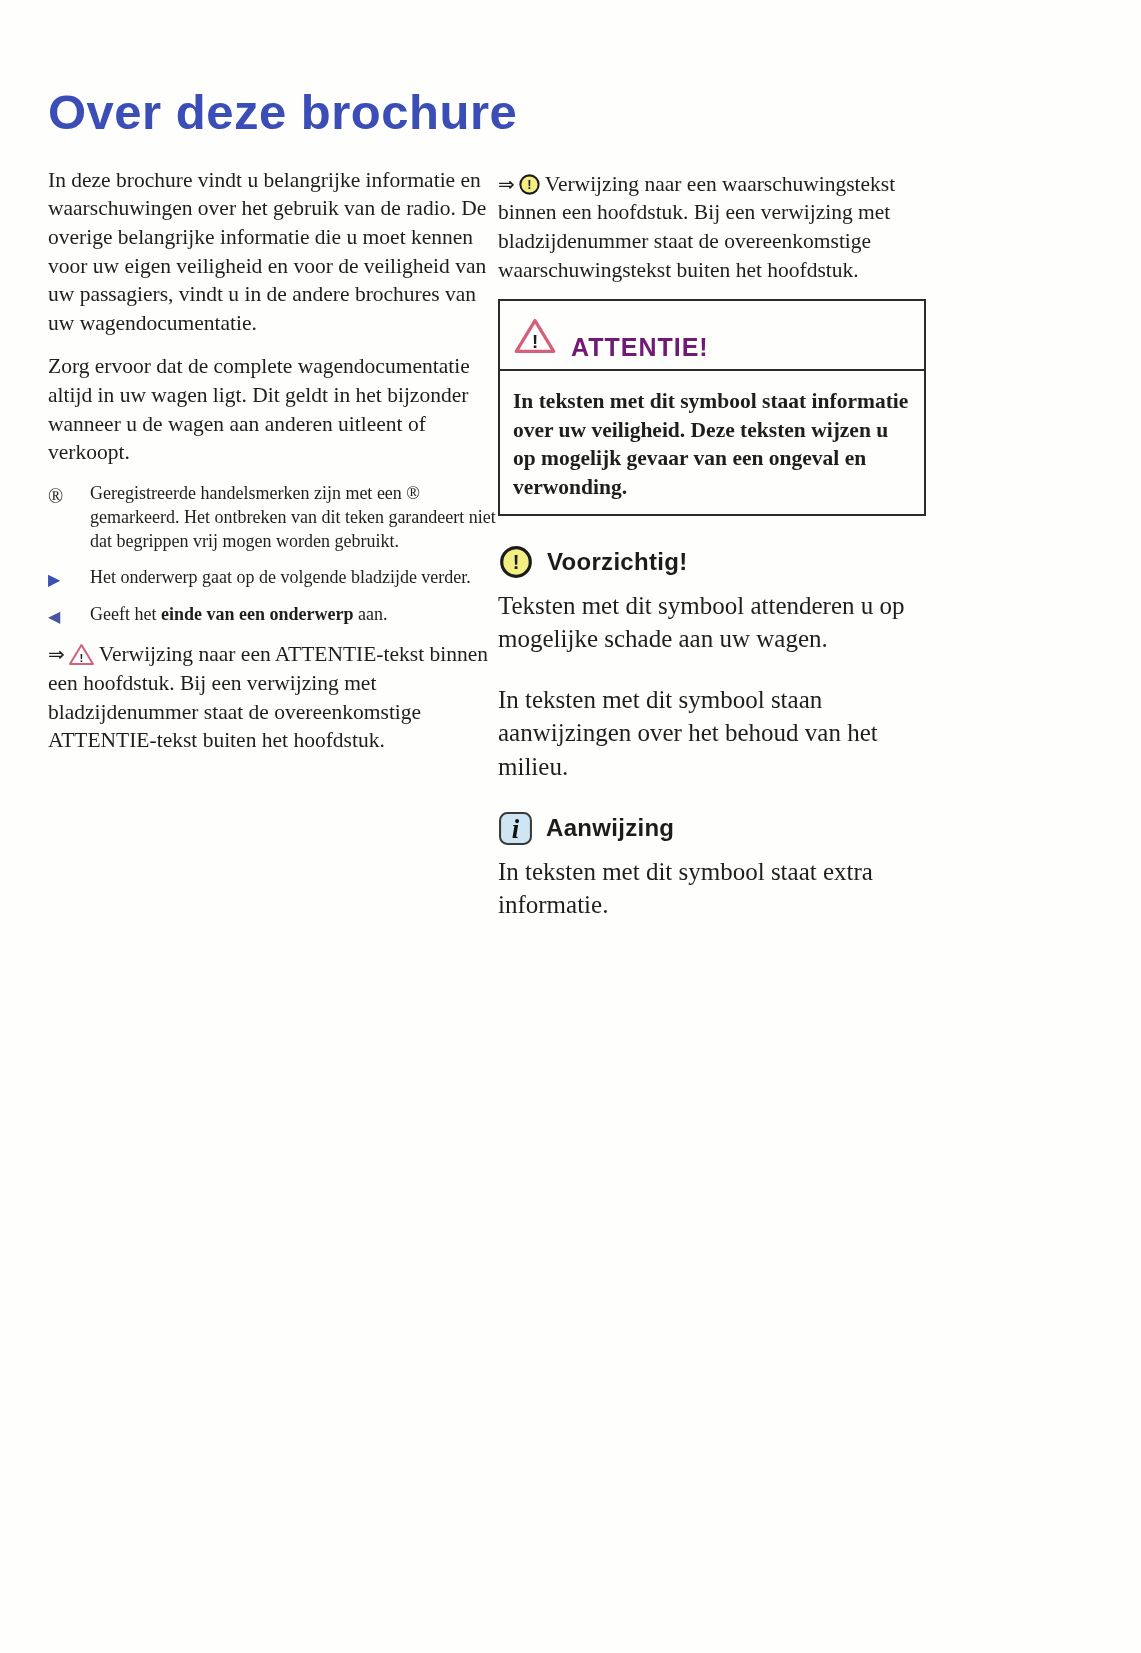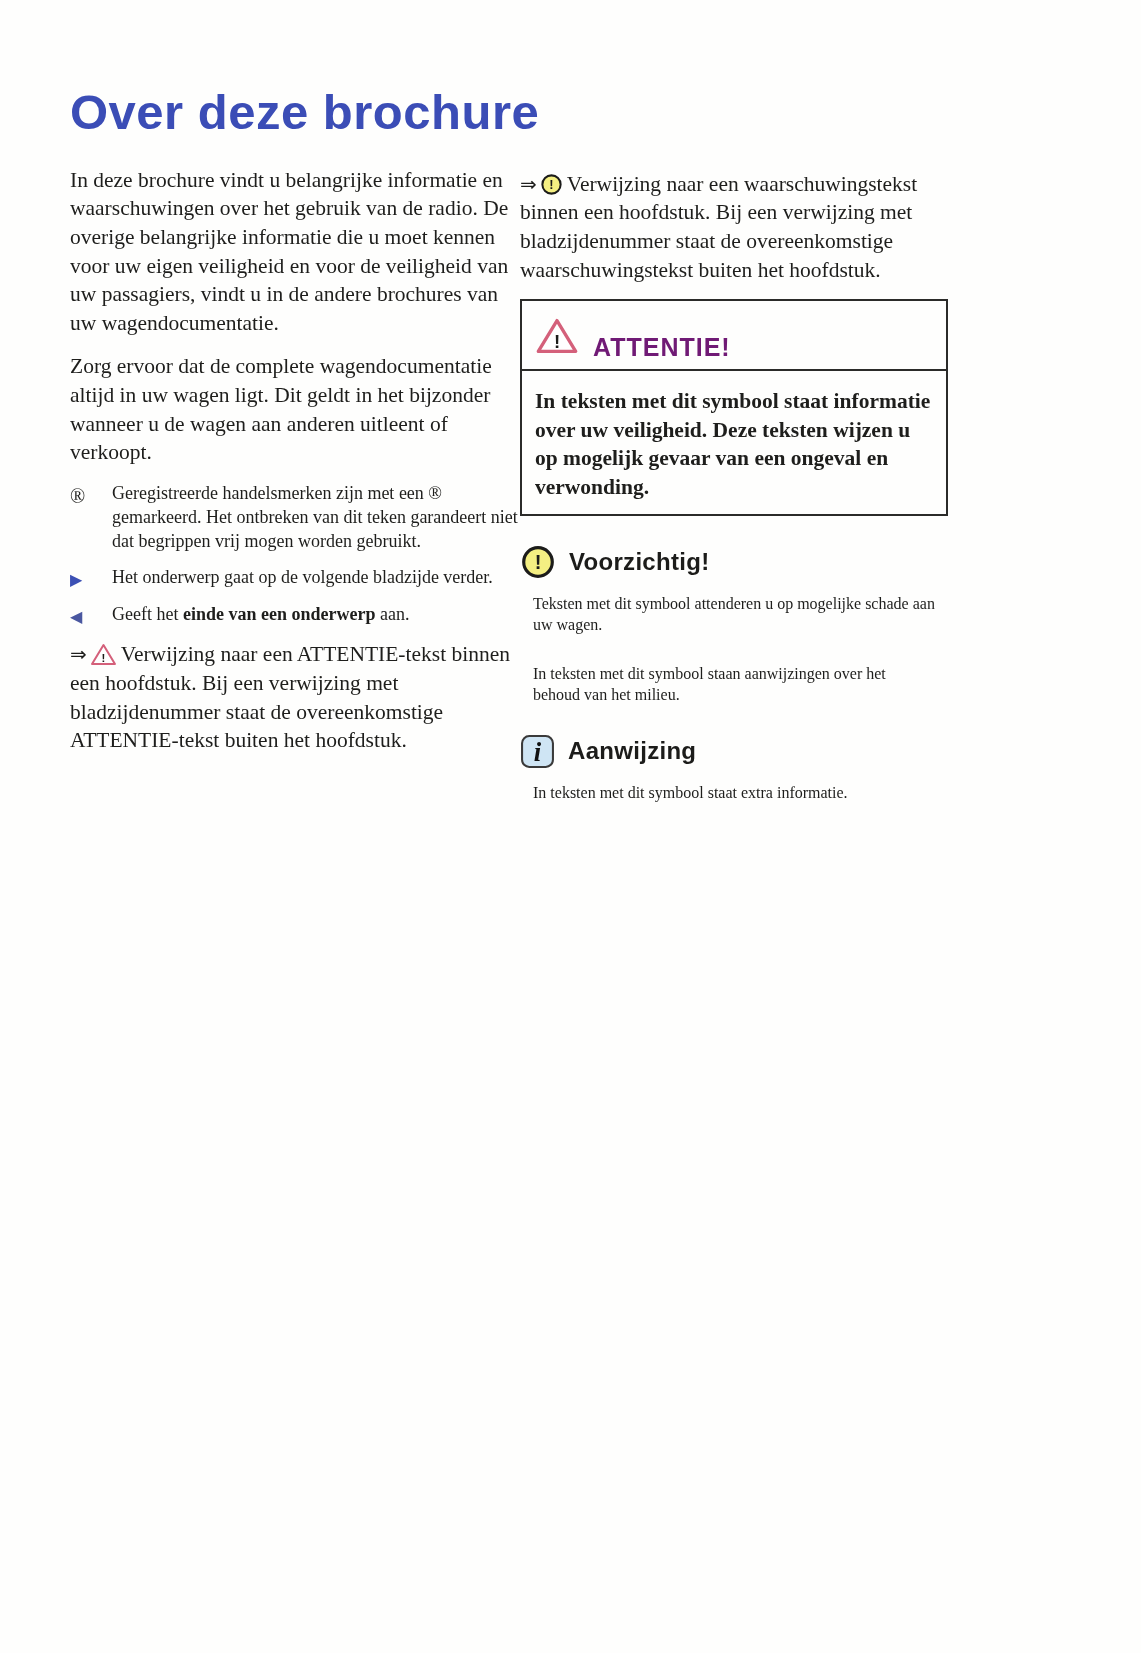--- a/index.html
+++ b/index.html
@@ -5,21 +5,21 @@
   html,body{margin:0;padding:0;background:#e8e8e8;}
   .page{
     position:relative;
     width:1141px;height:1653px;
     background:#fefefd;
     margin:0 auto;
     font-family:"Liberation Serif", serif;
     color:var(--body_text,#1e1e1c);
     overflow:hidden;
   }
-  .content{position:absolute;left:70px;top:86px;width:902px;}
+  .content{position:absolute;left:48px;top:86px;width:902px;}
   .title{
     font-family:"Liberation Sans", sans-serif;
     font-weight:bold;
     font-size:49px;
     line-height:1.1;
     color:var(--title_blue,#3b4db6);
     margin:0 0 26px 0;
     letter-spacing:0.5px;
   }
   .columns{display:flex;}
@@ -63,21 +63,21 @@
   
   .section{margin-top:28px;}
   .sec-head{display:flex;align-items:center;gap:13px;margin:0 0 9px 0;}
   .sec-title{
     font-family:"Liberation Sans", sans-serif;
     font-weight:bold;
     font-size:24px;
     color:#1c1c1a;
     letter-spacing:0.3px;
   }
-  .section p{font-size:16px;line-height:1.33;margin:13px;}
+  .section p{font-size:25px;line-height:1.33;margin:0;}
   
   .icon-warn path.tri{fill:#fff;stroke:var(--warn_pink,#d4607a);stroke-width:3;stroke-linejoin:round;}
   .icon-warn text{font-family:"Liberation Sans",sans-serif;font-weight:bold;fill:#1c1c1a;}
   .icon-caution circle{fill:var(--caution_yellow,#f4ef82);stroke:#1c1c1a;stroke-width:3;}
   .icon-caution text{font-family:"Liberation Sans",sans-serif;font-weight:bold;fill:#1c1c1a;}
   .icon-eco .petal{fill:var(--eco_green,#9cc968);stroke:#1b1b1b;stroke-width:1.7;}
   .icon-eco .heart{fill:#141414;}
   .icon-info rect{fill:var(--info_bg,#cfe5f4);stroke:#3a3a3a;stroke-width:2;}
   .icon-info text{font-family:"Liberation Serif",serif;font-weight:bold;font-style:italic;fill:#111;}
 </style>

